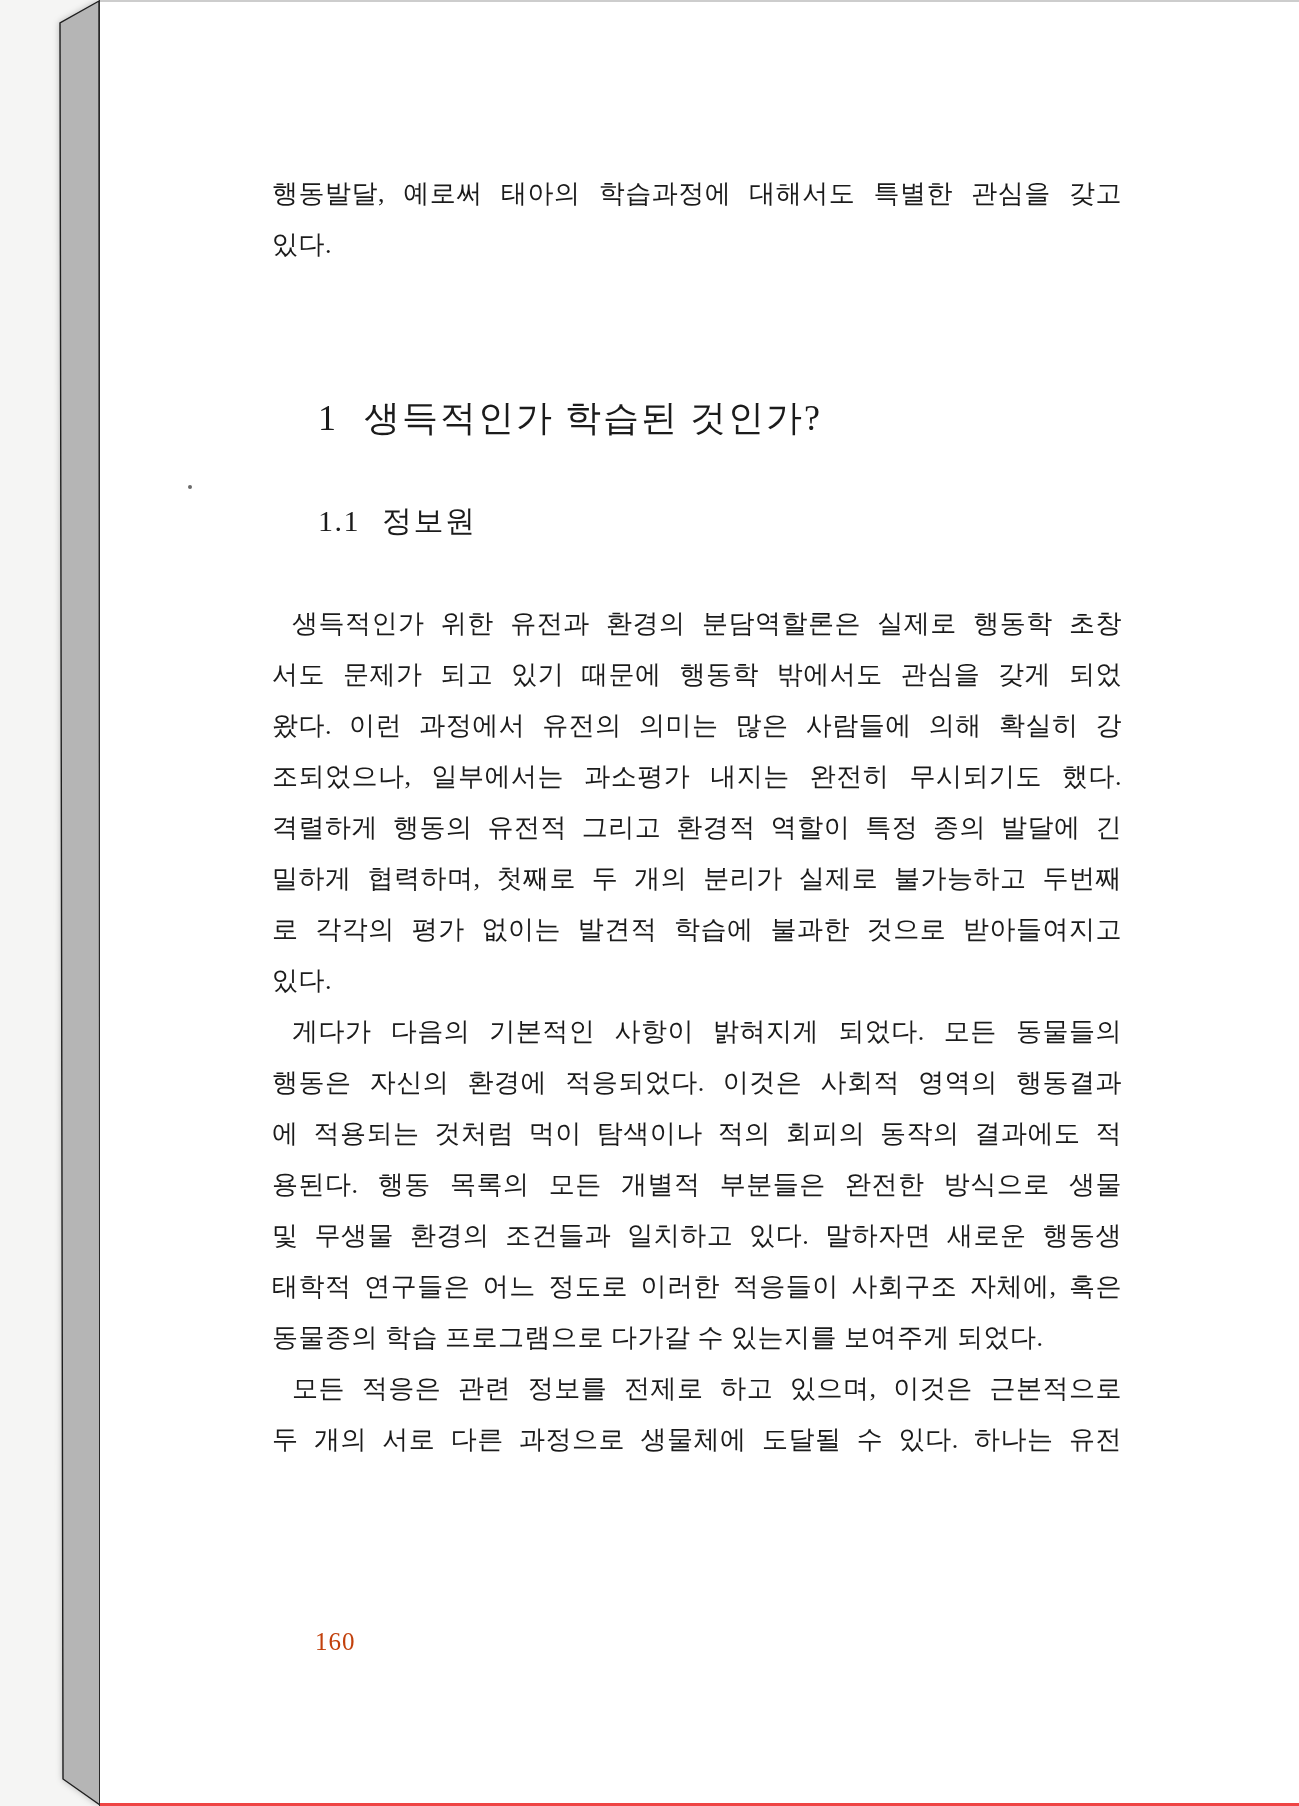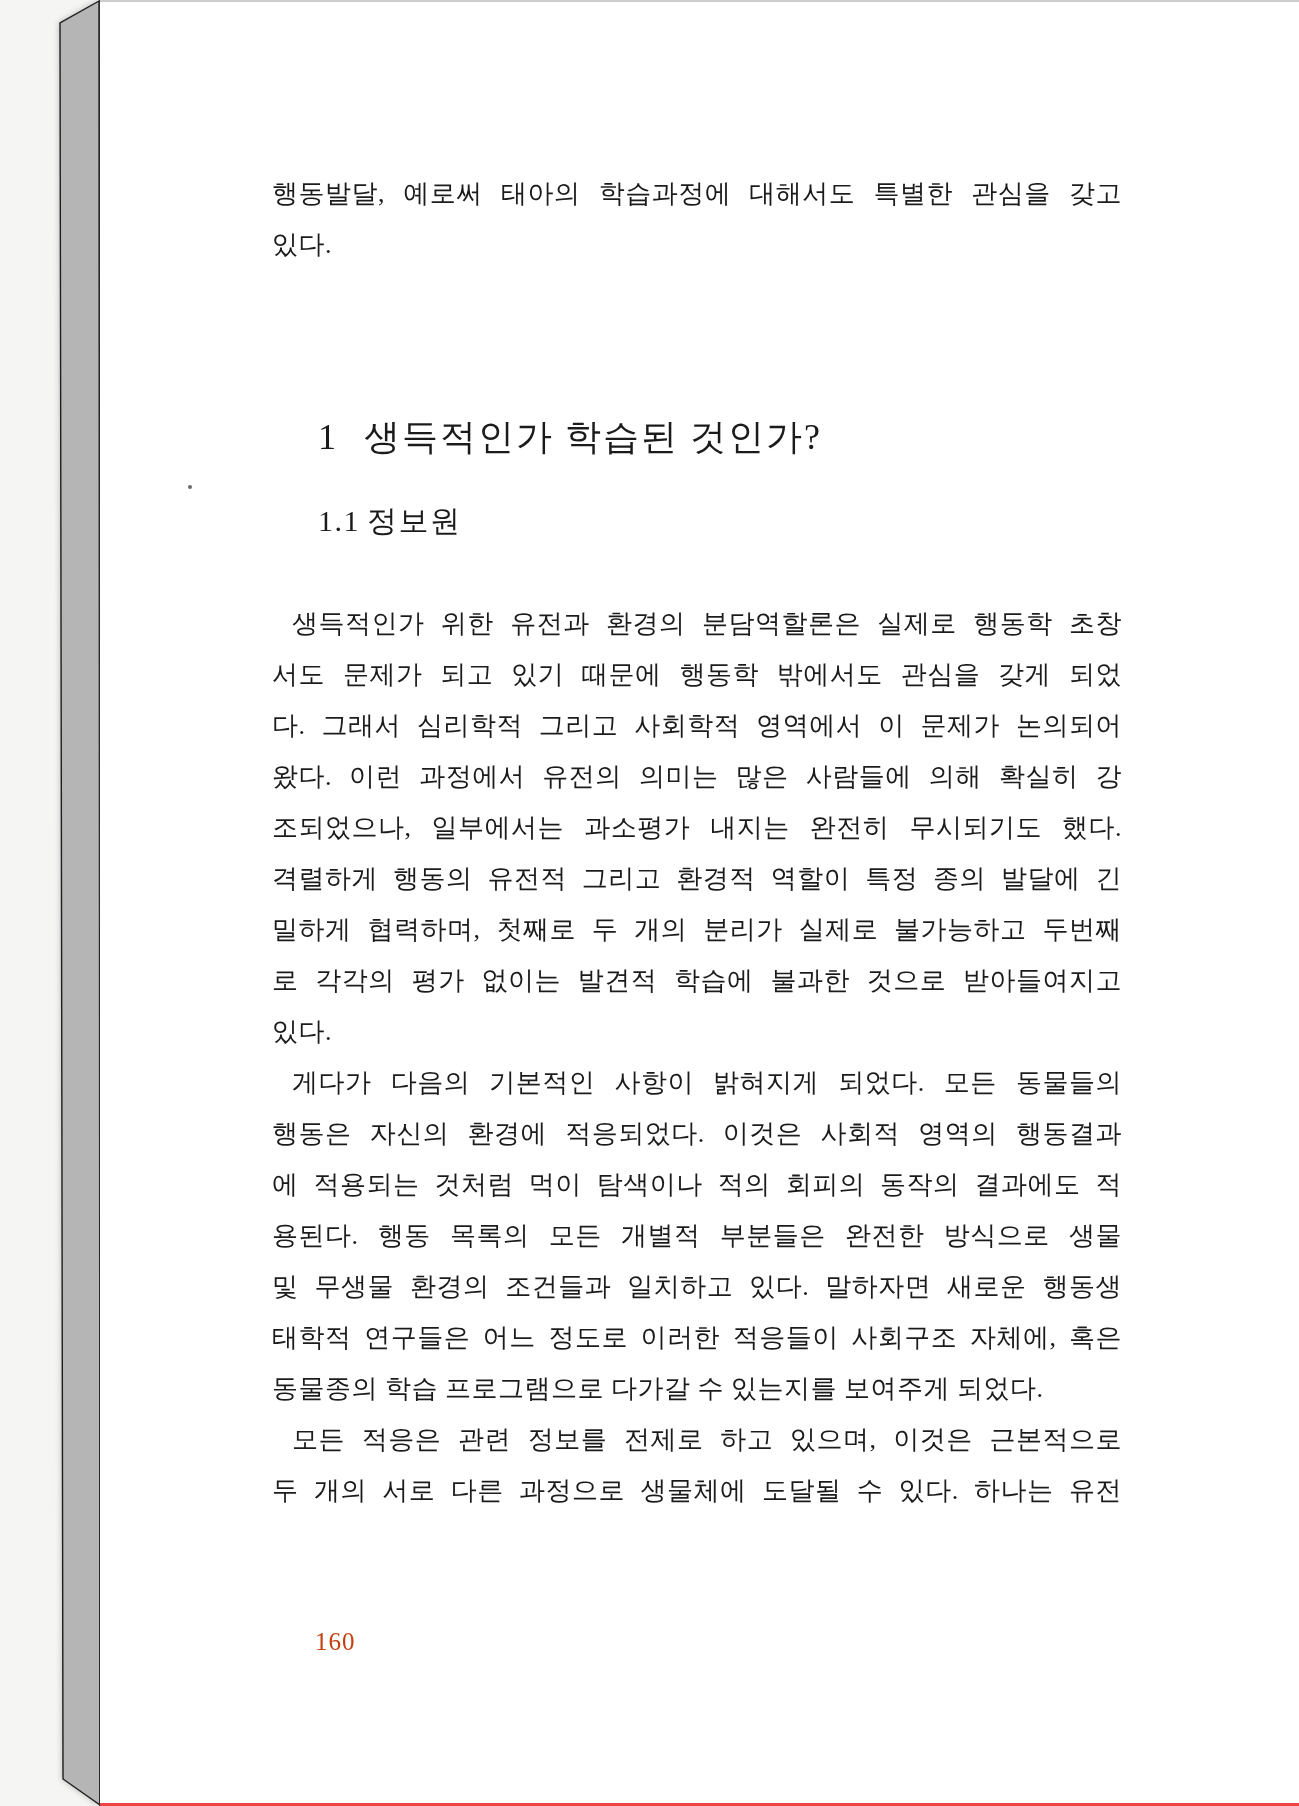--- a/index.html
+++ b/index.html
@@ -33,37 +33,37 @@
     line-height:51px;
     text-align:justify;
     text-align-last:justify;
     white-space:normal;
     letter-spacing:.5px;
   }
   .line.last{text-align-last:left;}
   .line.indent{text-indent:20px;}
   .intro{top:166px;}
   .heading{
-    top:411px;
+    top:392px;
     padding-left:46px;
     font-size:36px;
     line-height:48px;
     letter-spacing:2px;
     font-weight:500;
   }
   .heading .sec-no{margin-right:26px;}
   .subheading{
     top:498px;
     padding-left:46px;
     font-size:30px;
     line-height:42px;
     letter-spacing:1.5px;
     font-weight:500;
   }
-  .subheading .sec-no{margin-right:7px;}
+  .subheading .sec-no{margin-right:22px;}
   .bodytext{top:596px;}
   .pagenum{
     position:absolute;
     left:215px;top:1626px;
     font-size:25px;
     letter-spacing:1px;
     color:#c2410c;
   }
   .artifact-dot{
     position:absolute;
@@ -93,21 +93,20 @@
       <span class="sec-no">1</span><span>생득적인가 학습된 것인가?</span>
     </div>
 
     <div class="textcol subheading">
       <span class="sec-no">1.1</span><span>정보원</span>
     </div>
 
     <div class="textcol bodytext">
         <div class="line indent">생득적인가 위한 유전과 환경의 분담역할론은 실제로 행동학 초창</div>
         <div class="line">서도 문제가 되고 있기 때문에 행동학 밖에서도 관심을 갖게 되었</div>
-        <div class="line">다. 그래서 심리학적 그리고 사회학적 영역에서 이 문제가 논의되어</div>
         <div class="line">왔다. 이런 과정에서 유전의 의미는 많은 사람들에 의해 확실히 강</div>
         <div class="line">조되었으나, 일부에서는 과소평가 내지는 완전히 무시되기도 했다.</div>
         <div class="line">격렬하게 행동의 유전적 그리고 환경적 역할이 특정 종의 발달에 긴</div>
         <div class="line">밀하게 협력하며, 첫째로 두 개의 분리가 실제로 불가능하고 두번째</div>
         <div class="line">로 각각의 평가 없이는 발견적 학습에 불과한 것으로 받아들여지고</div>
         <div class="line last">있다.</div>
         <div class="line indent">게다가 다음의 기본적인 사항이 밝혀지게 되었다. 모든 동물들의</div>
         <div class="line">행동은 자신의 환경에 적응되었다. 이것은 사회적 영역의 행동결과</div>
         <div class="line">에 적용되는 것처럼 먹이 탐색이나 적의 회피의 동작의 결과에도 적</div>
         <div class="line">용된다. 행동 목록의 모든 개별적 부분들은 완전한 방식으로 생물</div>

